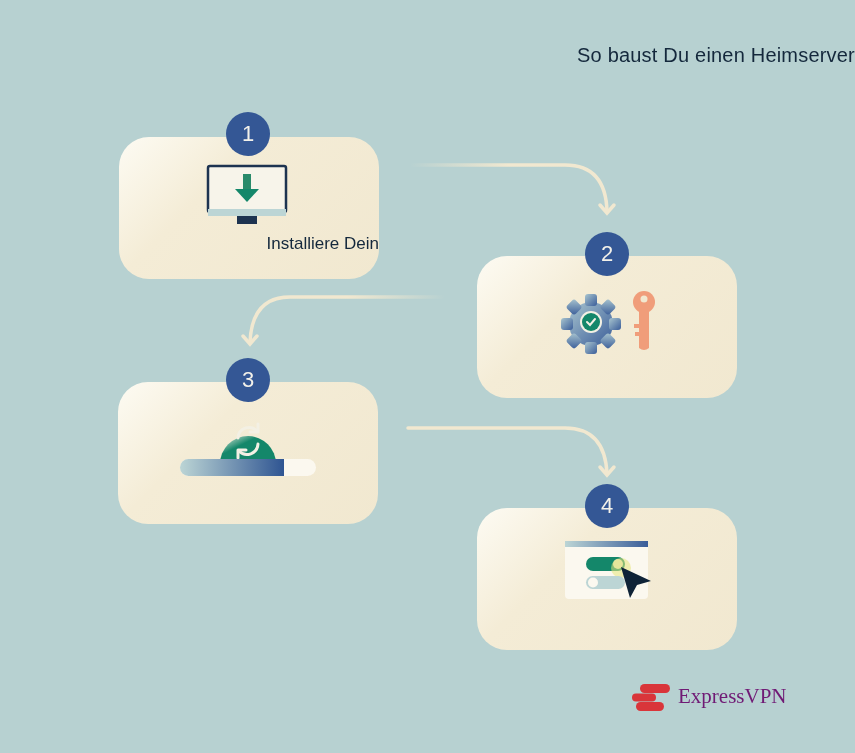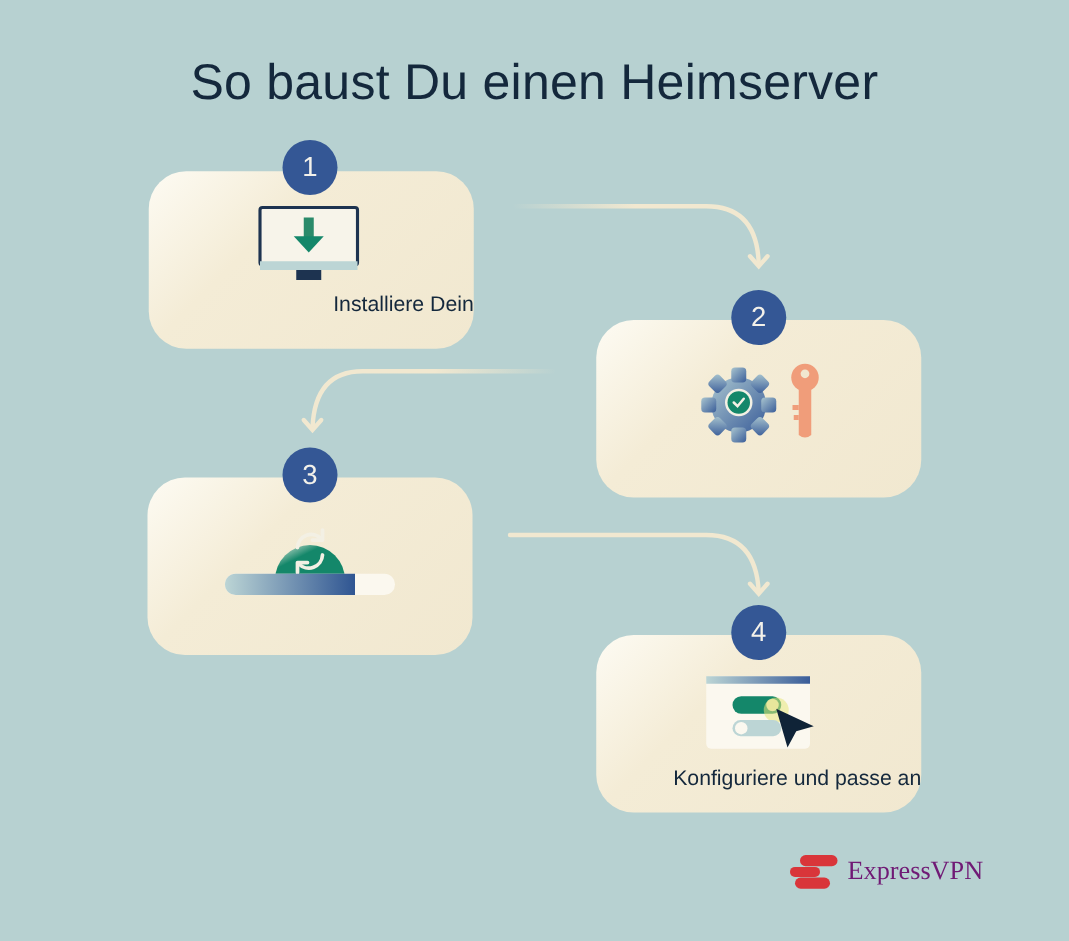--- a/index.html
+++ b/index.html
@@ -1,17 +1,17 @@
 <!DOCTYPE html>
 <html><head>
 <meta charset="utf-8">
 <style>
   html,body{margin:0;padding:0;}
   body{width:855px;height:753px;background:#b7d1d1;position:relative;overflow:hidden;font-family:"Liberation Sans","DejaVu Sans",sans-serif;color:#13283b;}
-  .title{position:absolute;left:0;width:855px;top:44px;text-align:center;font-size:40px;color:#14283c;letter-spacing:0.2px;}
+  .title{position:absolute;left:0;width:855px;top:44px;text-align:right;font-size:20px;color:#14283c;letter-spacing:0.2px;}
   .card{position:absolute;width:260px;height:142px;border-radius:30px;background:linear-gradient(135deg,#fdfbf3 0%,#f4ecd6 35%,#f1e8d0 100%);}
   .badge{position:absolute;width:44px;height:44px;border-radius:50%;background:#345795;color:#f3f1ea;font-size:22px;display:flex;align-items:center;justify-content:center;}
   .label{position:absolute;left:0;width:100%;text-align:right;font-size:17px;line-height:22px;color:#14283c;}
   svg{position:absolute;overflow:visible;}
   .arrows{left:0;top:0;width:855px;height:753px;}
   .logo-text{position:absolute;left:678px;top:684px;font-family:Liberation Serif, serif;font-size:21px;color:#701a75;}
 </style>
 </head>
 <body>
 
@@ -123,21 +123,20 @@
     </defs>
     <rect x="0" y="0" width="83" height="58" rx="4" fill="#fbf8ef"></rect>
     <rect x="0" y="0" width="83" height="6" fill="url(#winG)"></rect>
     <rect x="21" y="16" width="39" height="14" rx="7" fill="#14876a"></rect>
     <circle cx="53" cy="23" r="5" fill="#e8e6c4"></circle>
     <circle cx="56" cy="27" r="10" fill="#e6e67a" opacity="0.55"></circle>
     <rect x="21" y="35" width="39" height="13" rx="6.5" fill="#bcd5d5"></rect>
     <circle cx="28" cy="41.5" r="5" fill="#fbf8ef"></circle>
     <path d="M56 26 L86 40 L72 44 L65 57 Z" fill="#0f2337"></path>
   </svg>
-  <div class="label" style="top:104px;">Konfiguriere und passe an</div>
 </div>
 <div class="badge" style="left:585px;top:484px;">4</div>
 
 <svg style="left:632px;top:684px;" width="38" height="28" viewBox="0 0 38 28">
   <path d="M10 1 H32 Q37 1 36 6 Q35 10 30 10 H14 Q11 10 11 12 Q11 14 14 14 H22 Q24 14 24 16 Q24 18 22 18 H10 Q6 18 6 22 Q6 26 10 26 H26" fill="none" stroke="#d9353a" stroke-width="0"></path>
   <rect x="8" y="0" width="30" height="9" rx="4.5" fill="#d9353a"></rect>
   <rect x="0" y="9.5" width="24" height="8" rx="4" fill="#d9353a"></rect>
   <rect x="4" y="18" width="28" height="9" rx="4.5" fill="#d9353a"></rect>
 </svg>
 <div class="logo-text">ExpressVPN</div>

